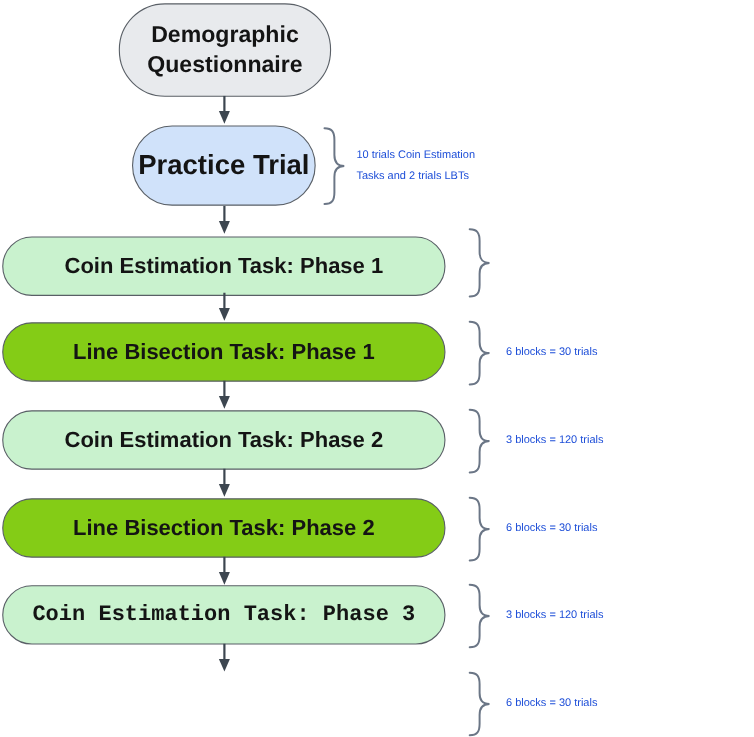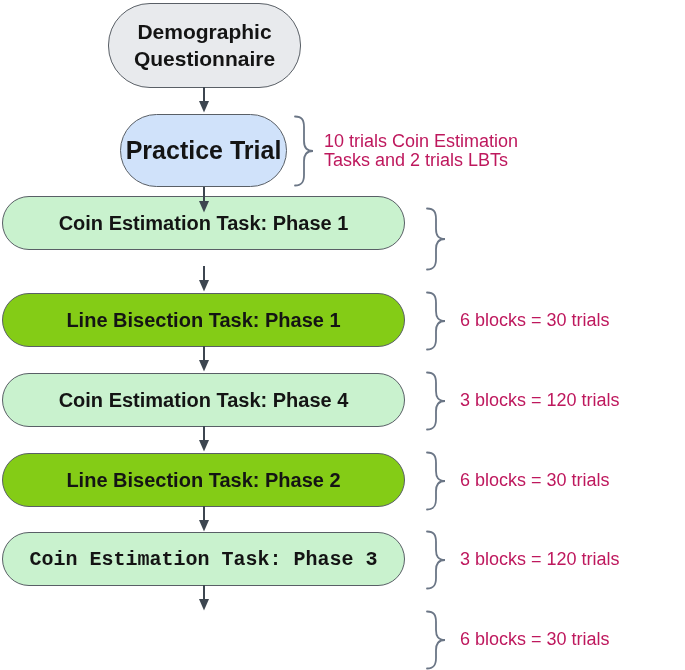--- a/index.html
+++ b/index.html
@@ -25,32 +25,32 @@
     line-height: 1.25;
   }
   .node-gray   { background: #e8eaed; }
   .node-blue   { background: #d0e2fa; }
   .node-green  { background: #c9f2ce; }
   .node-yellow { background: #84cc16; }
 
   .node-demographic { left: 108px; top: 3px;   width: 193px; height: 85px; border-radius: 42px; font-size: 21px; }
   .node-practice    { left: 120px; top: 114px; width: 167px; height: 73px; border-radius: 37px; font-size: 25px; }
   .node-task        { left: 2px;   width: 403px; height: 54px; border-radius: 27px; font-size: 20px; }
-  .node-cet1 { top: 196px; }
+  .node-cet1 { top: 215px; }
   .node-lbt1 { top: 293px; }
   .node-cet2 { top: 373px; }
   .node-lbt2 { top: 453px; }
   .node-cet3 { top: 532px; font-family: Liberation Mono, monospace; }
   .node-lbt3 { top: 612px; }
 
   .note {
     position: absolute;
-    font-size: 18px;
+    font-size: 10px;
     line-height: 19px;
-    color: #be185d;
+    color: #1d4ed8;
     white-space: pre-line;
   }
   .note-practice { left: 324px; top: 132px; }
   .note-cet1     { left: 457px; top: 211px; }
   .note-lbt1     { left: 460px; top: 311px; }
   .note-cet2     { left: 460px; top: 391px; }
   .note-lbt2     { left: 460px; top: 471px; }
   .note-cet3     { left: 460px; top: 550px; }
   .note-lbt3     { left: 460px; top: 630px; }
 
@@ -79,21 +79,21 @@
 
   <div class="node node-gray node-demographic">Demographic
 Questionnaire</div>
 
   <div class="node node-blue node-practice">Practice Trial</div>
 
   <div class="node node-green node-task node-cet1">Coin Estimation Task: Phase 1</div>
 
   <div class="node node-yellow node-task node-lbt1">Line Bisection Task: Phase 1</div>
 
-  <div class="node node-green node-task node-cet2">Coin Estimation Task: Phase 4</div>
+  <div class="node node-green node-task node-cet2">Coin Estimation Task: Phase 2</div>
 
   <div class="node node-yellow node-task node-lbt2">Line Bisection Task: Phase 2</div>
 
   <div class="node node-green node-task node-cet3">Coin Estimation Task: Phase 3</div>
 
 
   <svg class="arrow arrow-1" viewBox="0 0 14 26">
     <line x1="7" y1="0" x2="7" y2="15" stroke="#3d4650" stroke-width="2"></line>
     <path d="M 2 14 L 12 14 L 7 25.5 Z" fill="#3d4650"></path>
   </svg>

